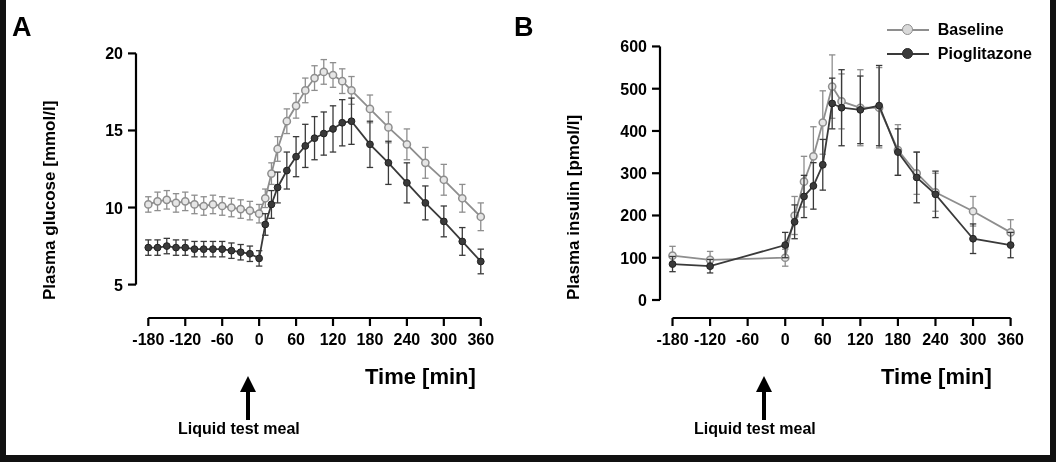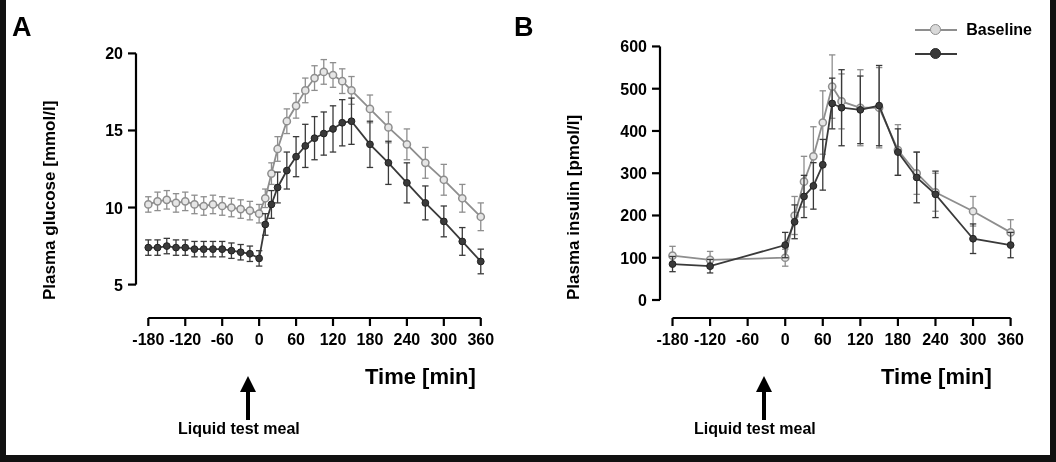--- a/index.html
+++ b/index.html
@@ -384,20 +384,21 @@
     <div class="legend-row">
       <span class="legend-line">
           <span class="mk open"></span>
         </span>
       <span>Baseline</span>
     </div>
     <div class="legend-row">
       <span class="legend-line dark">
           <span class="mk filled"></span>
         </span>
+      <span>Pioglitazone</span>
     </div>
   </div>
 
   <div class="plot" id="plotB">
     <svg id="svgB" width="430" height="300" viewBox="0 0 430 300">
         <line x1="62" y1="16.451612903225794" x2="62" y2="270" class="axis" stroke="#000" stroke-width="2.2"></line>
         <line x1="54" y1="270" x2="62" y2="270" class="tickline"></line>
         <text x="49" y="276" text-anchor="end" class="tick-text">0</text>
         <line x1="54" y1="227.74193548387098" x2="62" y2="227.74193548387098" class="tickline"></line>
         <text x="49" y="233.74193548387098" text-anchor="end" class="tick-text">100</text>

